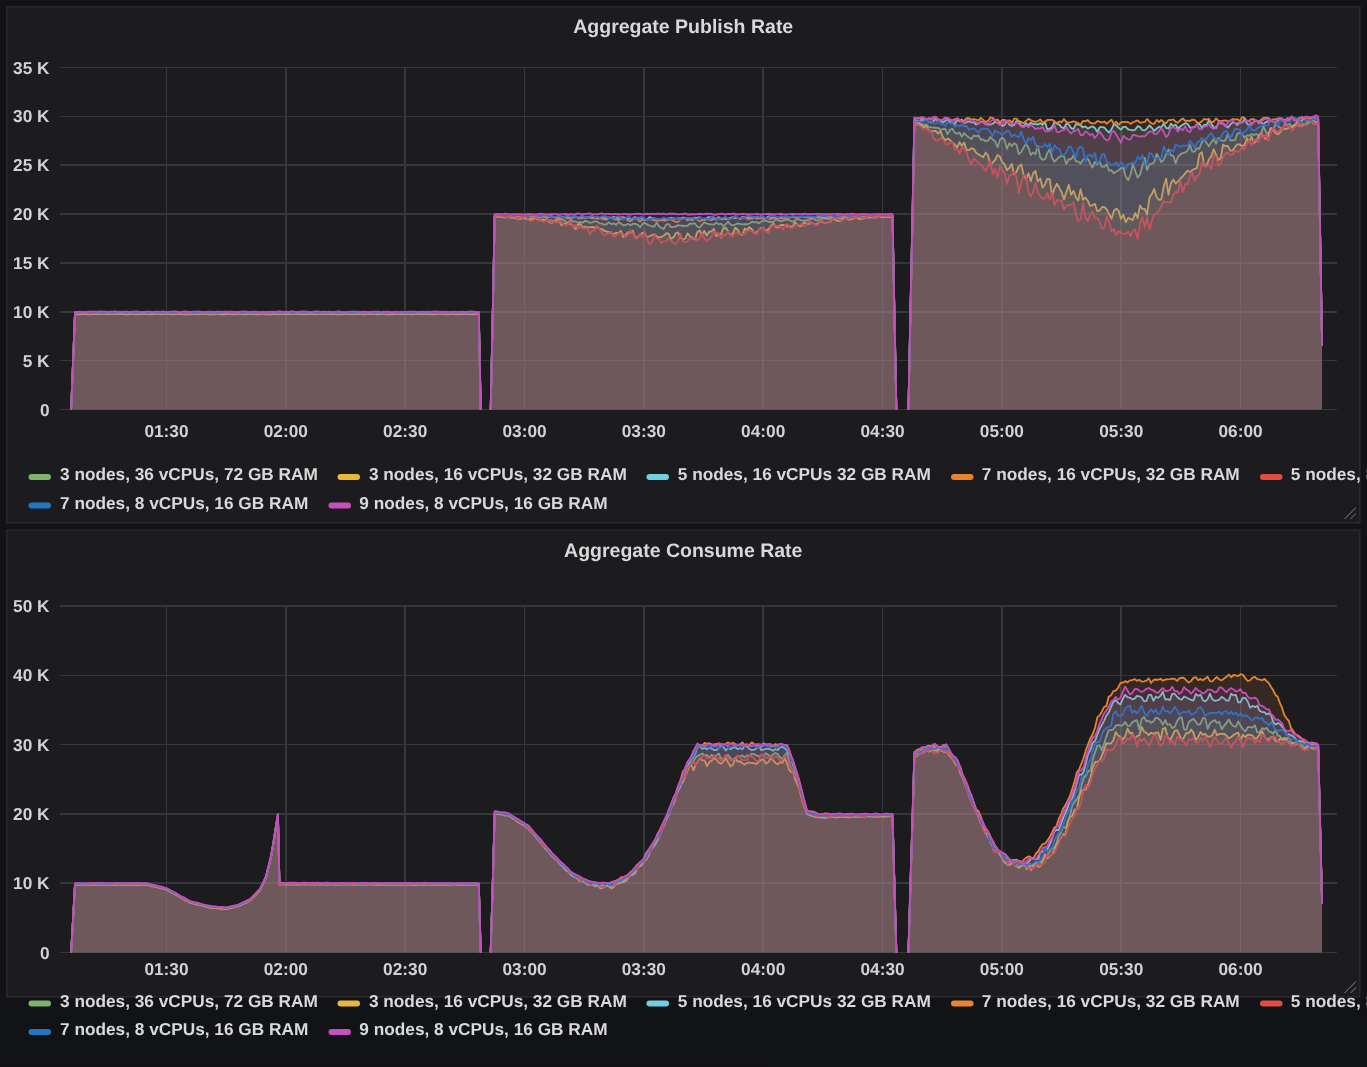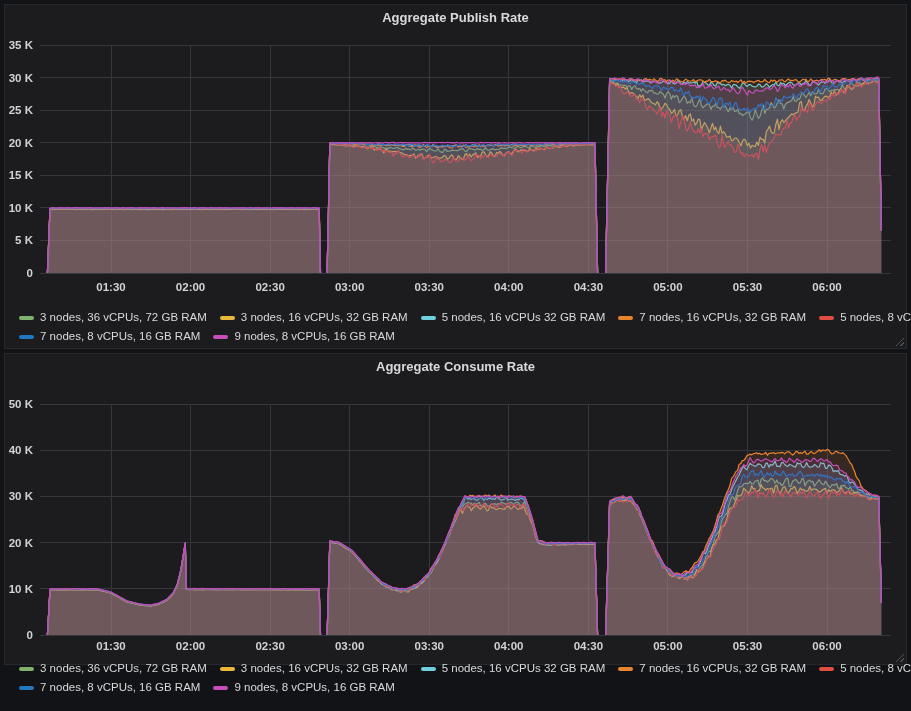--- a/index.html
+++ b/index.html
@@ -22,21 +22,21 @@
     line-height: 26px;
     text-align: center;
     font-size: 13px;
     font-weight: 700;
     color: #d8d9da;
     cursor: pointer;
   }
   svg.chart { display: block; width: 901px; }
   #chart1 { height: 276px; }
   #chart2 { height: 278px; }
-  .legend { padding: 1px 0 0 14px; }
+  .legend { padding: 1px 0 0 14px; font-weight: bold; }
   .legend-row { display: flex; gap: 13px; line-height: 19px; }
   .legend-item {
     display: inline-flex;
     align-items: center;
     gap: 6px;
     cursor: pointer;
     white-space: nowrap;
     font-size: 11.5px;
     color: #d8d9da;
   }

